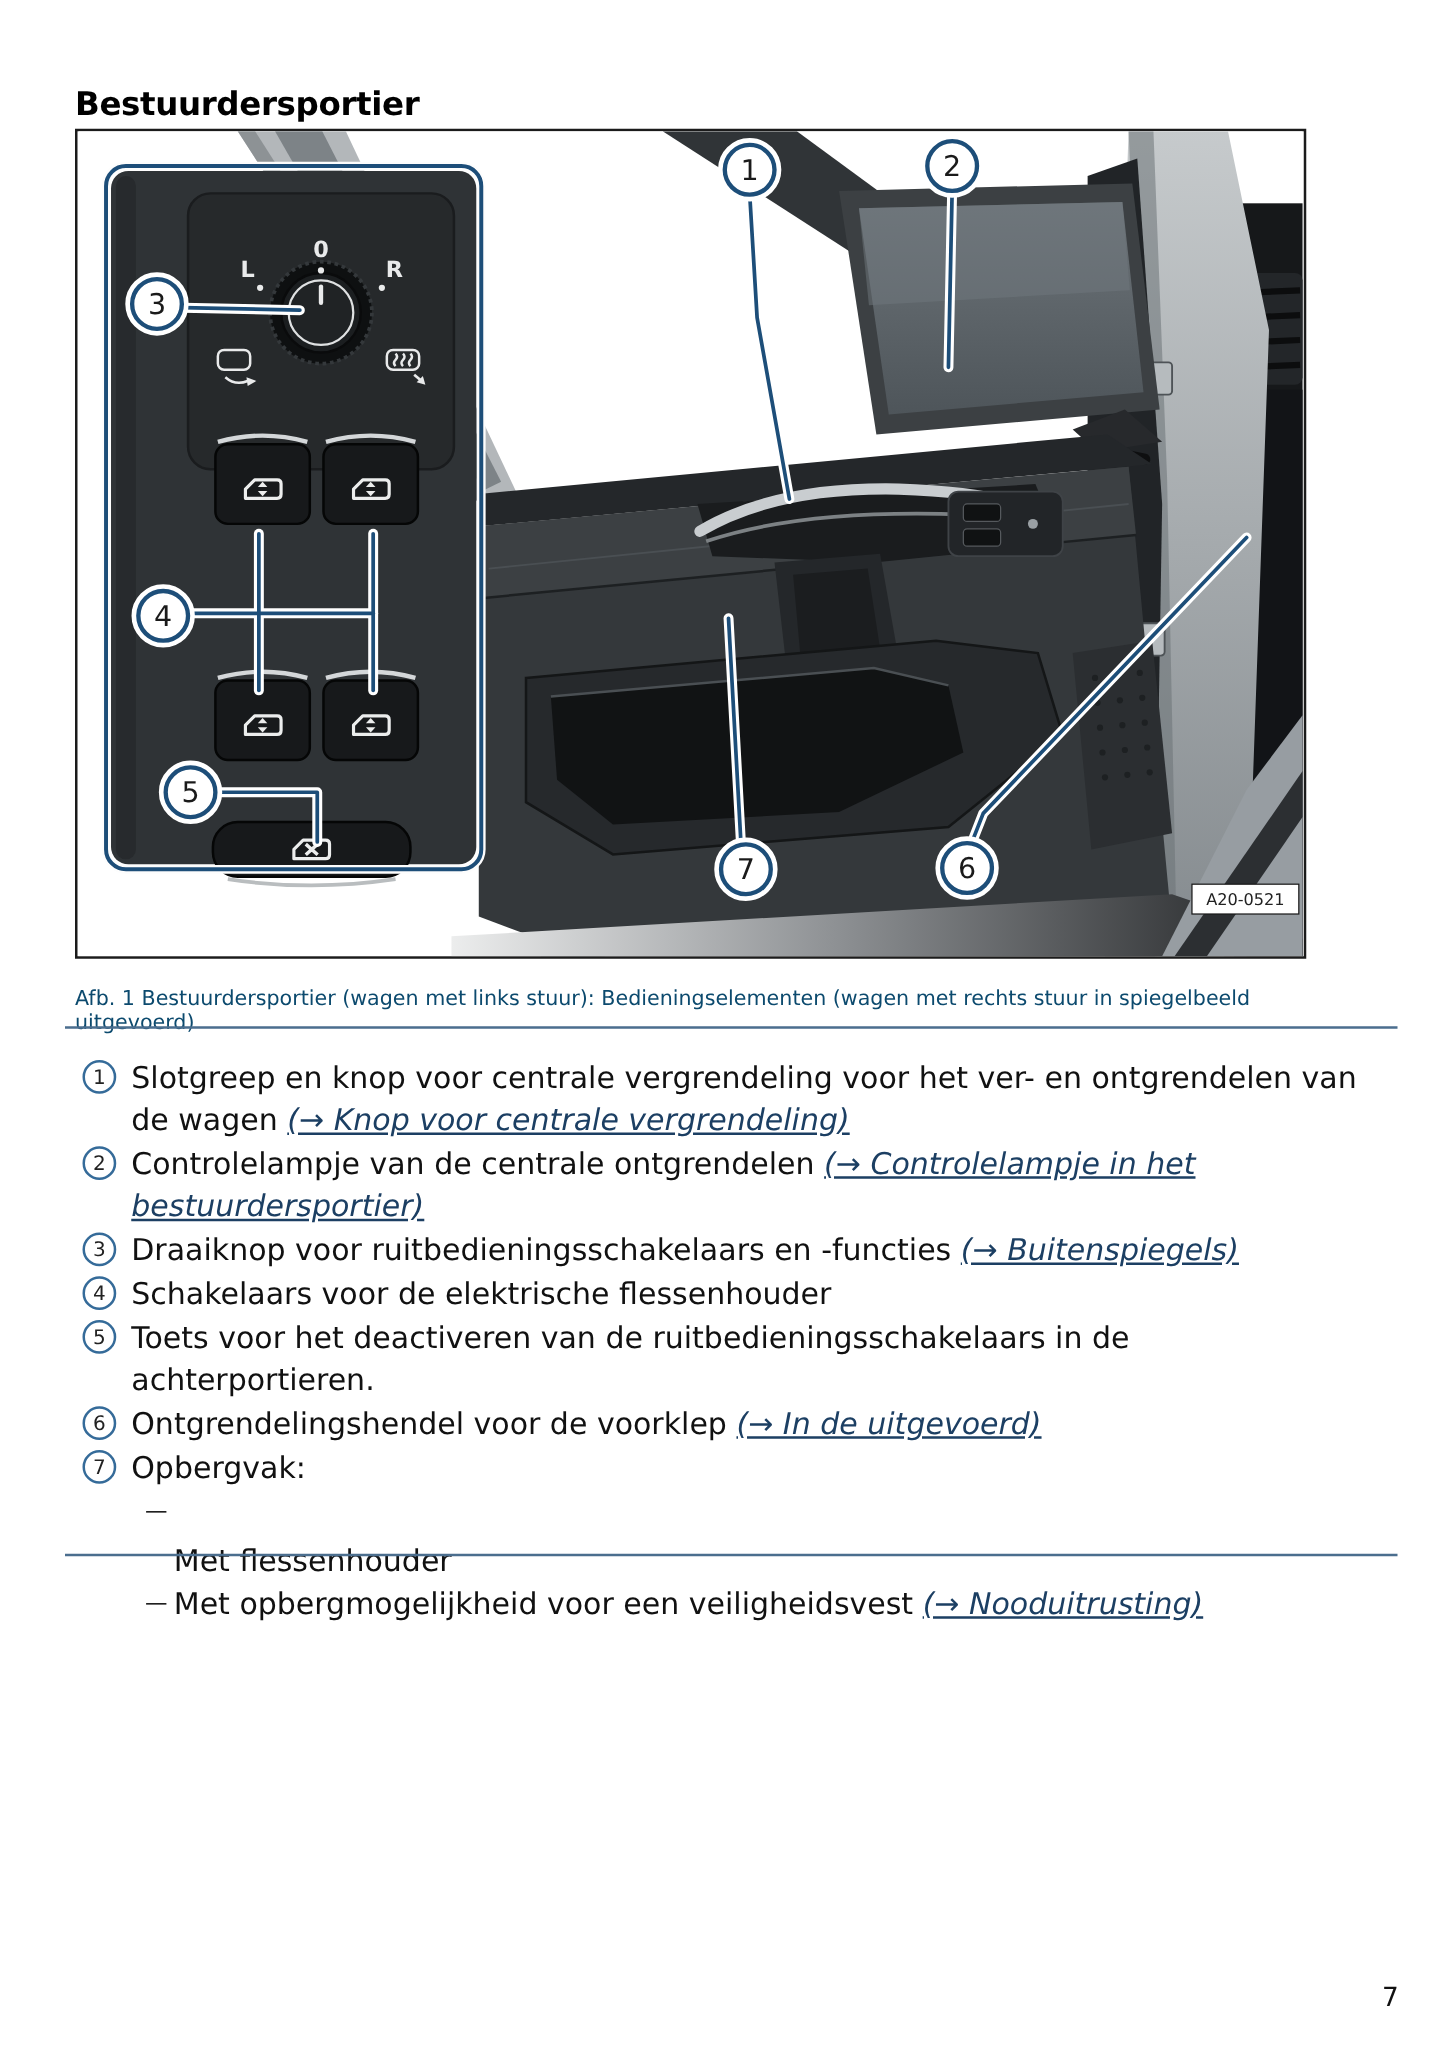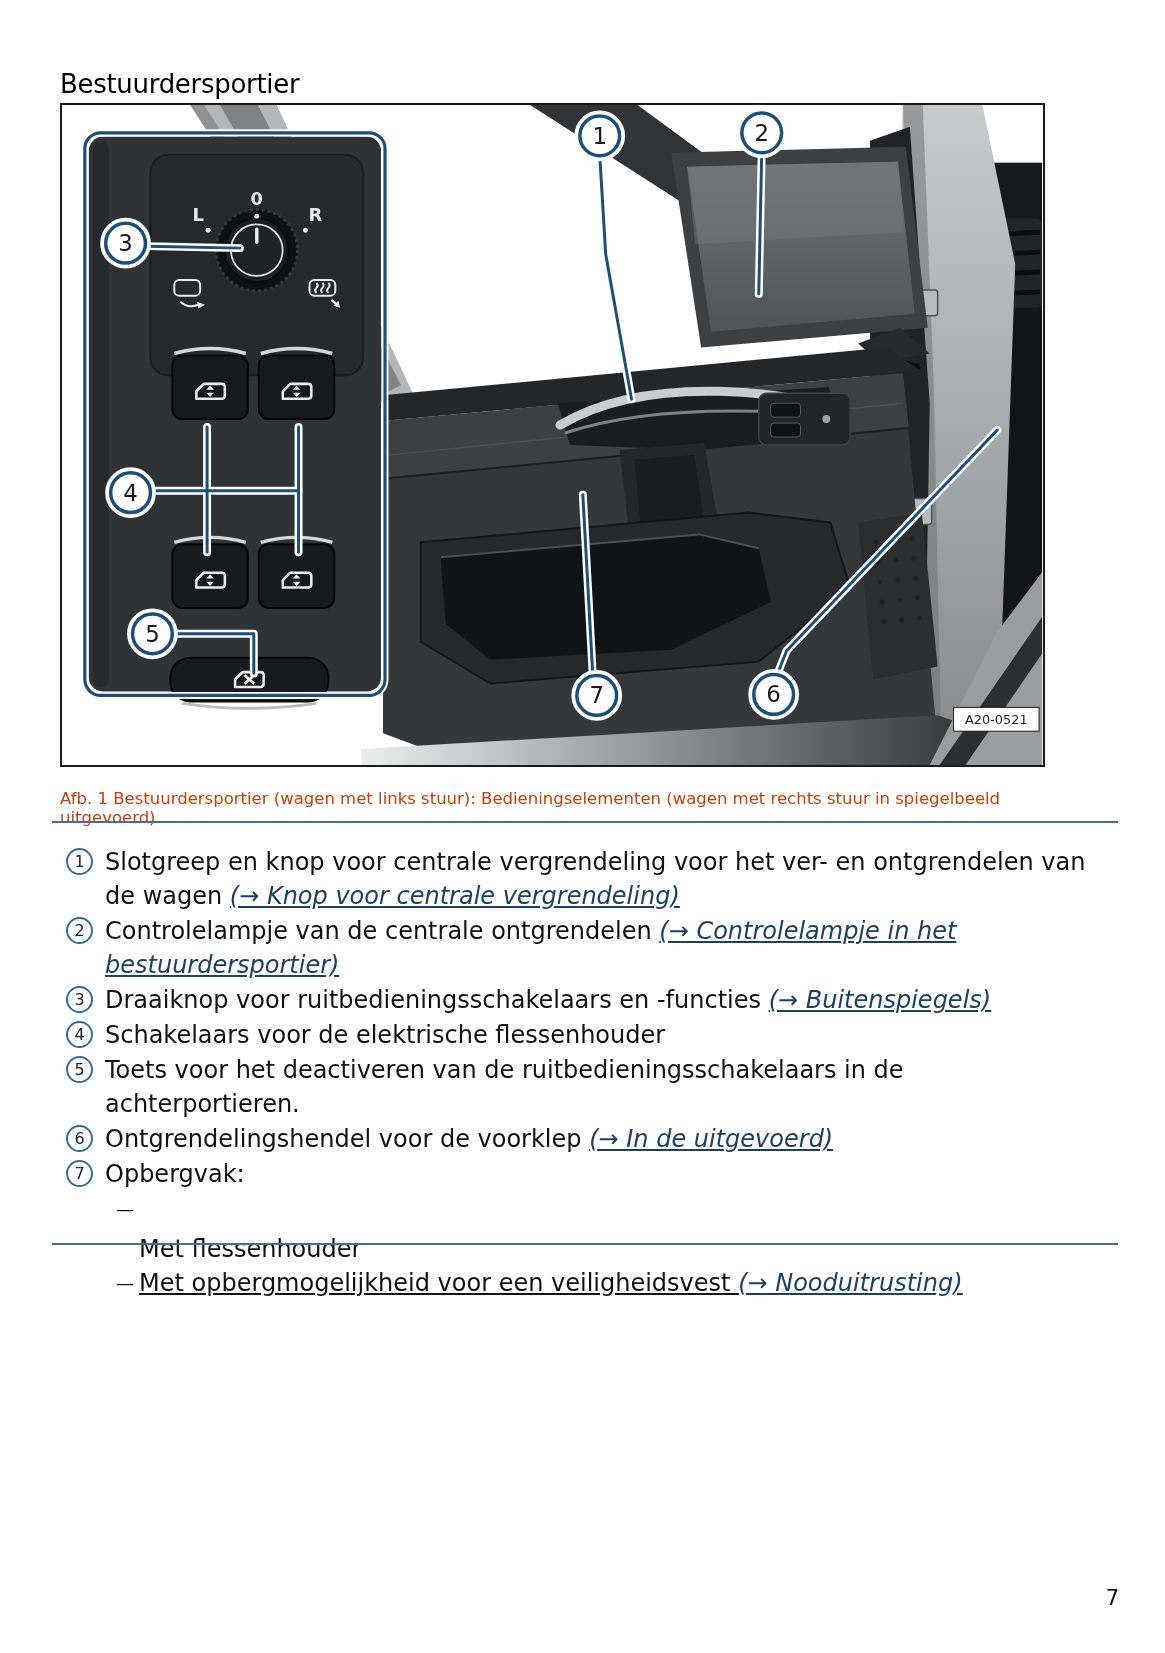--- a/index.html
+++ b/index.html
@@ -2,31 +2,31 @@
 <html><head>
 <meta charset="utf-8">
 <style>
   html,body{margin:0;padding:0;}
   body{
     width:1165px;height:1653px;position:relative;background:#ffffff;
     font-family:"DejaVu Sans","Liberation Sans",sans-serif;color:#111;
     overflow:hidden;
   }
   .page-title{
-    position:absolute;left:60px;top:52px;font-size:26px;font-weight:normal;
+    position:absolute;left:60px;top:52px;font-size:26px;font-weight:bold;
     color:#000;letter-spacing:-0.3px;
   }
   .figure-box{
     position:absolute;left:60px;top:103px;width:985px;height:664px;
     border:2px solid #1b1b1b;box-sizing:border-box;background:#fff;
   }
   .figure-box svg{display:block;width:100%;height:100%;}
   .figure-caption{
     position:absolute;left:60px;top:772px;width:1000px;
-    font-size:16.5px;color:#c2410c;
+    font-size:16.5px;color:#0c4a6e;
   }
   .rule{
     position:absolute;left:52px;width:1066px;height:2px;background:#4b6e8e;
   }
   .rule-top{top:821px;}
   .rule-bottom{top:1243px;}
   .legend{position:absolute;left:66px;top:845px;width:1030px;}
   .legend-item{display:flex;align-items:flex-start;margin:0 0 1px 0;}
   .legend-num{
     flex:0 0 auto;width:27px;height:27px;border:2px solid #356b99;border-radius:50%;
@@ -339,20 +339,20 @@
     <span class="legend-num">7</span>
     <p class="legend-text"><span>Opbergvak:</span></p>
   </div>
   <div class="legend-sub">
     <div class="legend-subitem">
       <span class="dash">—</span>
       <p class="legend-text" style="width:auto;margin-top:40px;"><span>Met flessenhouder</span></p>
     </div>
     <div class="legend-subitem">
       <span class="dash">—</span>
-      <p class="legend-text" style="width:auto;text-decoration:underline;"><span>Met opbergmogelijkheid voor een veiligheidsvest </span><a class="xref">(→ Nooduitrusting)</a></p>
+      <p class="legend-text" style="width:auto;"><span>Met opbergmogelijkheid voor een veiligheidsvest </span><a class="xref">(→ Nooduitrusting)</a></p>
     </div>
   </div>
 </div>
 
 <div class="rule rule-bottom"></div>
 
 <div class="page-number">7</div>
 
 </body></html>

